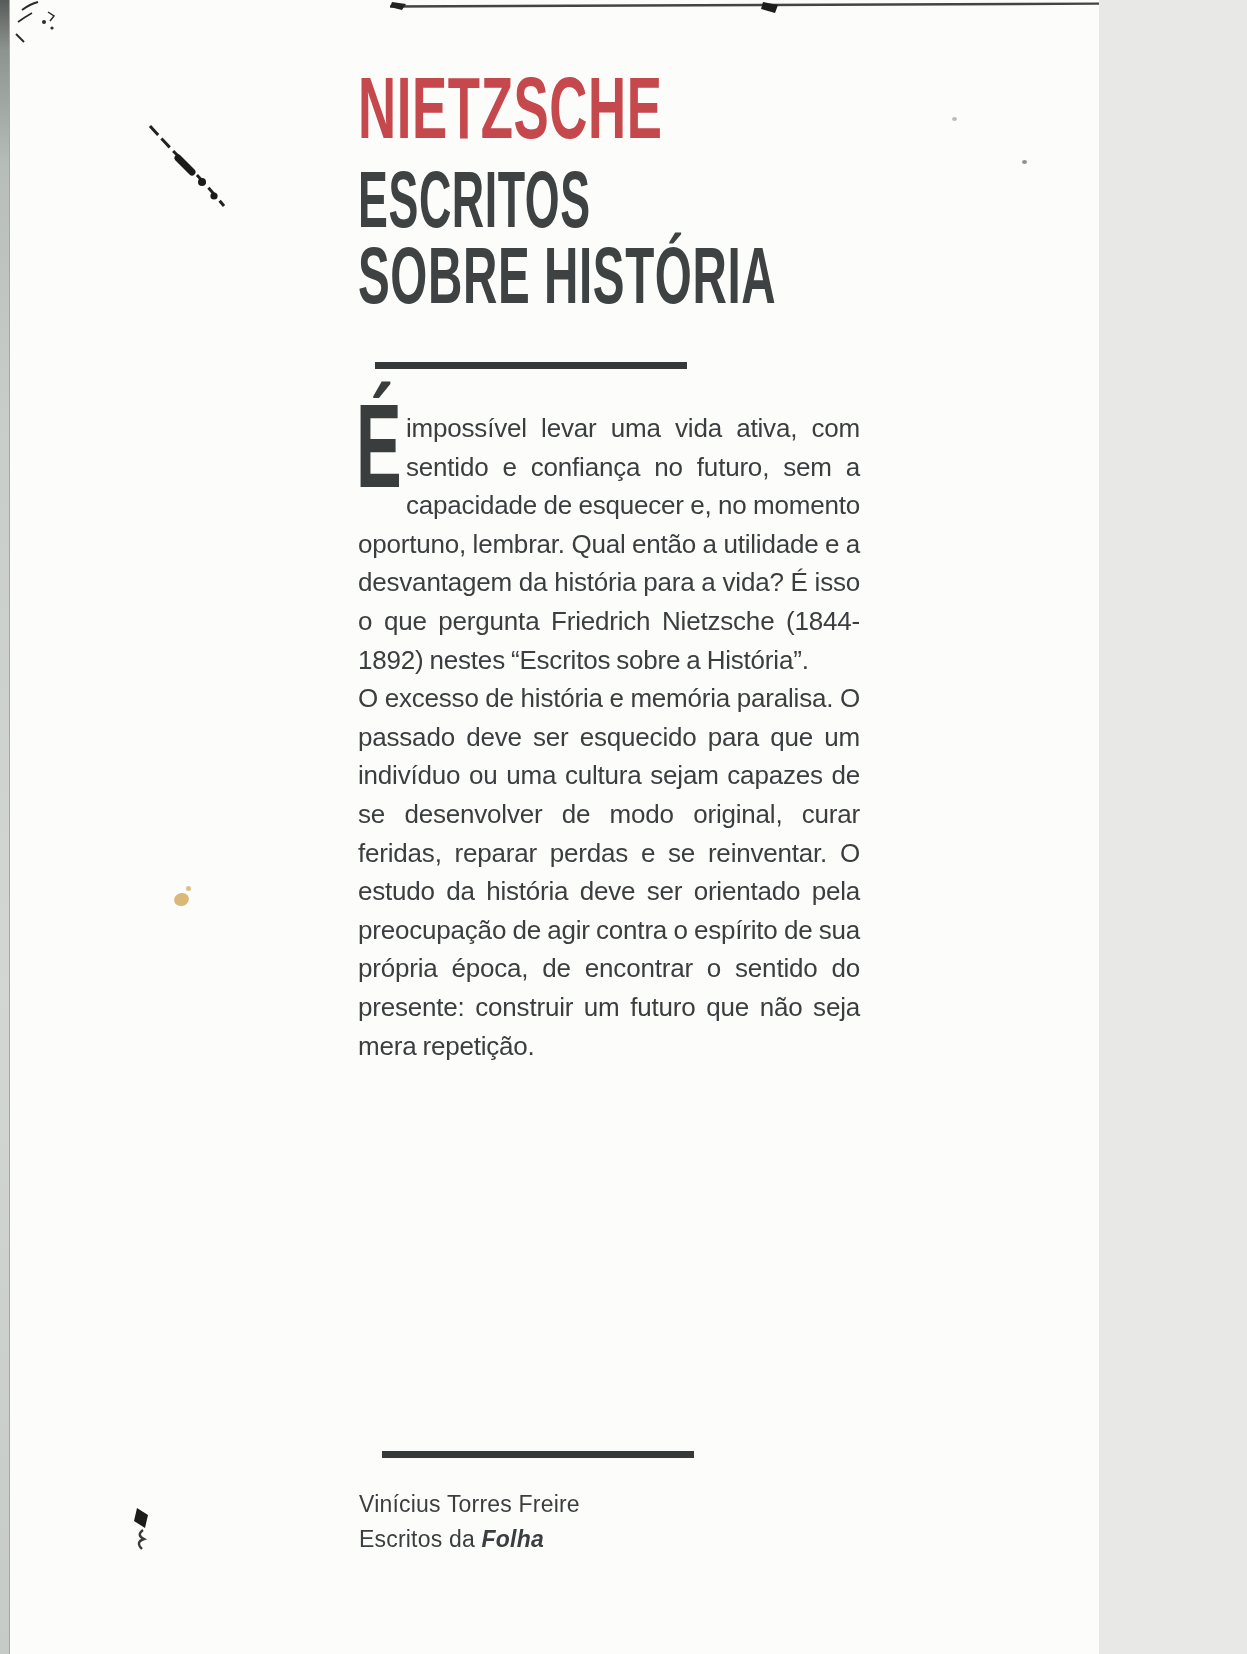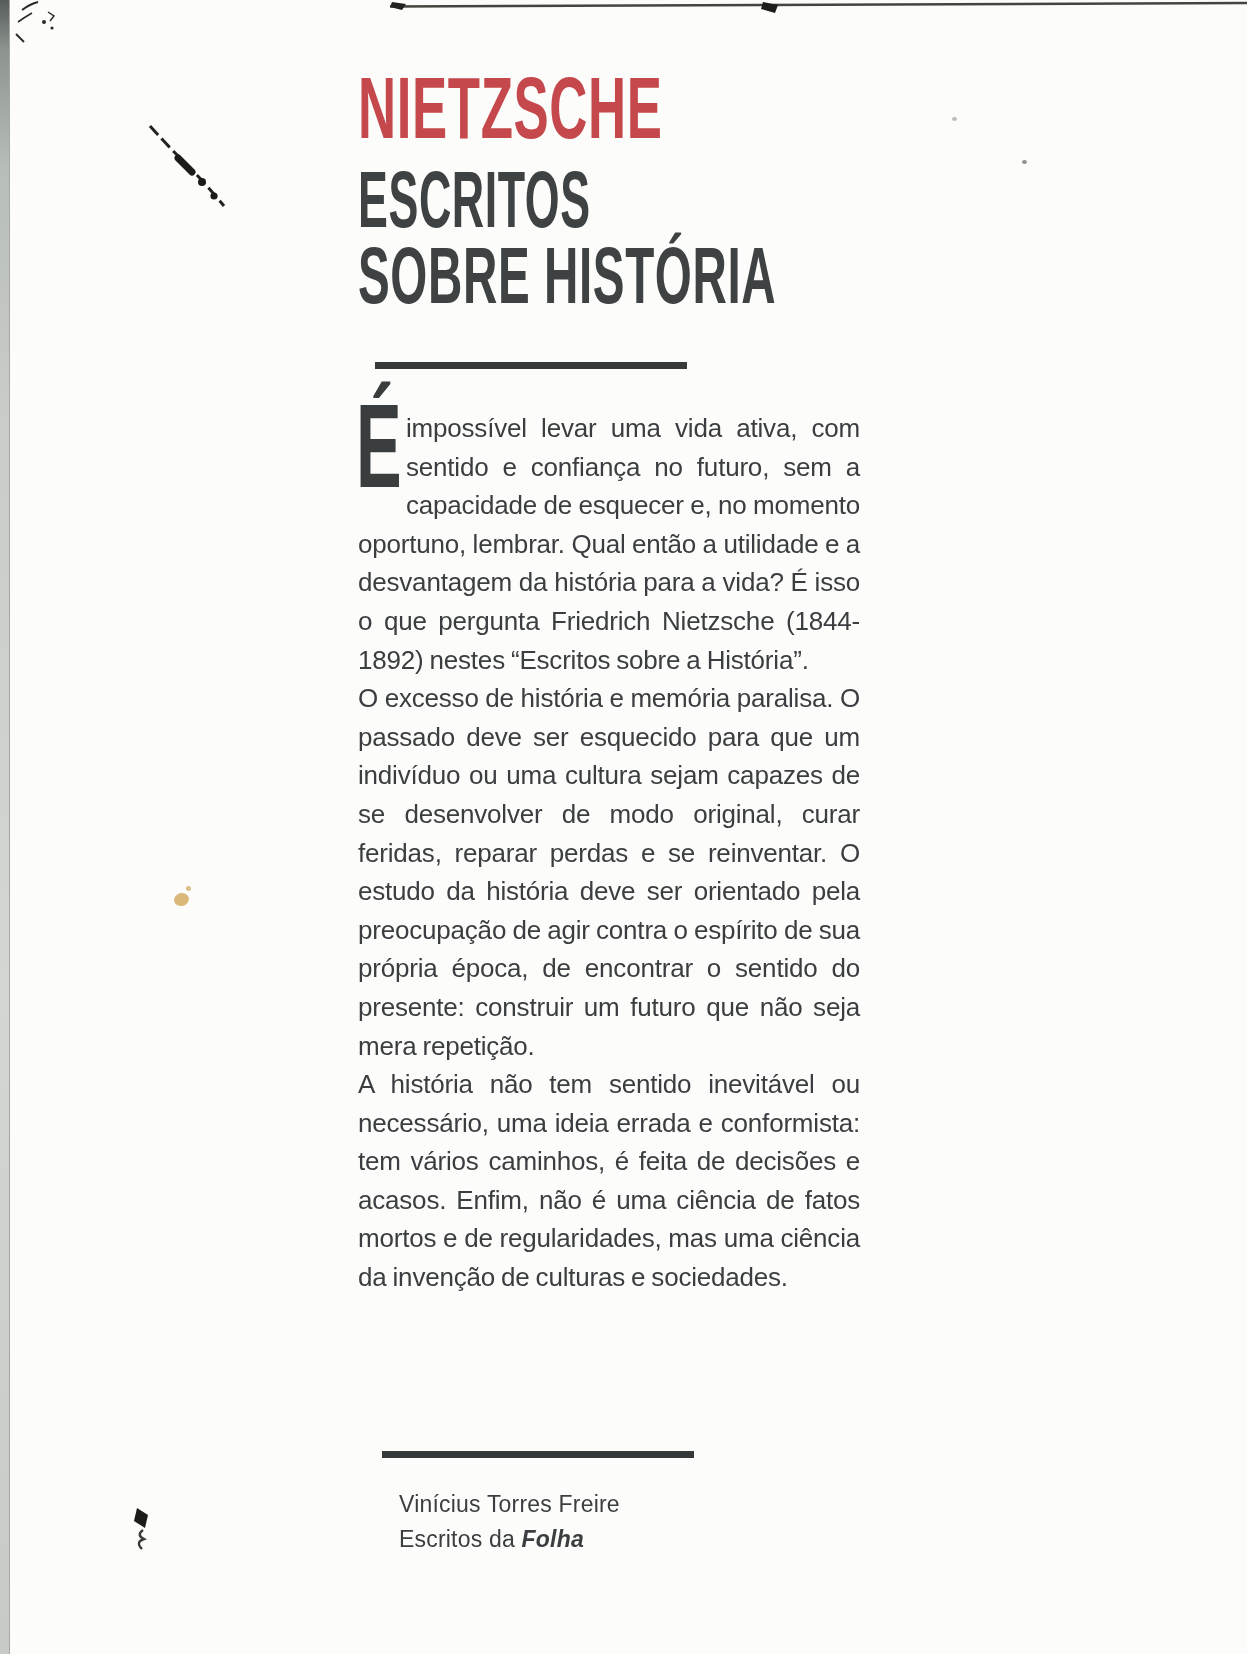--- a/index.html
+++ b/index.html
@@ -4,21 +4,21 @@
 <style>
   :root{
     --title-red:#c5484c;
     --title-gray:#3e4243;
     --body-text:#3b3e40;
     --page-background:#fcfcfa;
   }
   html,body{margin:0;padding:0;background:#e8e8e6;}
   .page{
     position:relative;
-    width:1247px;height:1654px;
+    width:1099px;height:1654px;
     background:var(--page-background);
     font-family:"Liberation Sans",sans-serif;
     overflow:hidden;
   }
   
   .edge-band{
     position:absolute;left:0;top:0;width:9px;height:100%;
     background:linear-gradient(to bottom,#575c5a 0%,#8d938f 3%,#b7bdb9 10%,#c9cdca 25%,#d3d6d3 60%,#c7cbc8 100%);
     border-right:1px solid #a3a8a4;
   }
@@ -63,21 +63,20 @@
     position:absolute;left:-2px;top:-22px;
     font-size:118px;line-height:1;font-weight:bold;
     color:#393d3e;
     transform:scaleX(0.58);transform-origin:left top;
   }
   
   .author{
     position:absolute;left:359px;top:1487px;
     font-size:23px;line-height:35px;color:var(--body-text);
     letter-spacing:0.2px;
-    margin-left:40px;
   }
   .author .pub{font-weight:bold;font-style:italic;}
 </style>
 </head>
 <body>
 
 <div class="page">
 
   <div class="edge-band"></div>
 
@@ -120,21 +119,20 @@
 
   <div class="rule rule-top"></div>
 
   <div class="body-text">
     <p>
       <span class="dropcap">
           <span>É</span>
         </span><span>impossível levar uma vida ativa, com sentido e confiança no futuro, sem a capacidade de esquecer e, no mo­mento oportuno, lembrar. Qual então a utilidade e a desvantagem da histó­ria para a vida? É isso o que pergunta Friedrich Nietzsche (1844-1892) nestes “Escritos sobre a História”.</span>
     </p>
     <p>O excesso de história e memória parali­sa. O passado deve ser esquecido para que um indivíduo ou uma cultura sejam capazes de se desenvolver de modo original, curar feridas, reparar perdas e se reinventar. O estudo da história deve ser orientado pela preocupação de agir contra o espírito de sua própria época, de encontrar o sentido do presente: construir um futuro que não seja mera repetição.</p>
-    <p>A história não tem sentido inevitável ou necessário, uma ideia errada e confor­mista: tem vários caminhos, é feita de decisões e acasos. Enfim, não é uma ciência de fatos mortos e de regulari­dades, mas uma ciência da invenção de culturas e sociedades.</p>
   </div>
 
   <div class="rule rule-bottom"></div>
 
   <div class="author">
     <div>Vinícius Torres Freire</div>
     <div><span>Escritos da </span><span class="pub">Folha</span></div>
   </div>
 
 </div>

